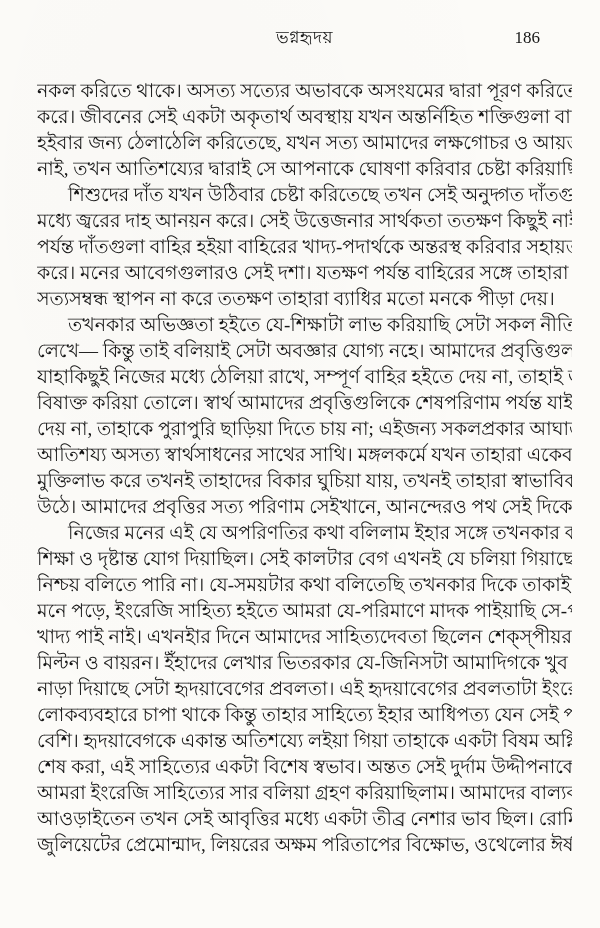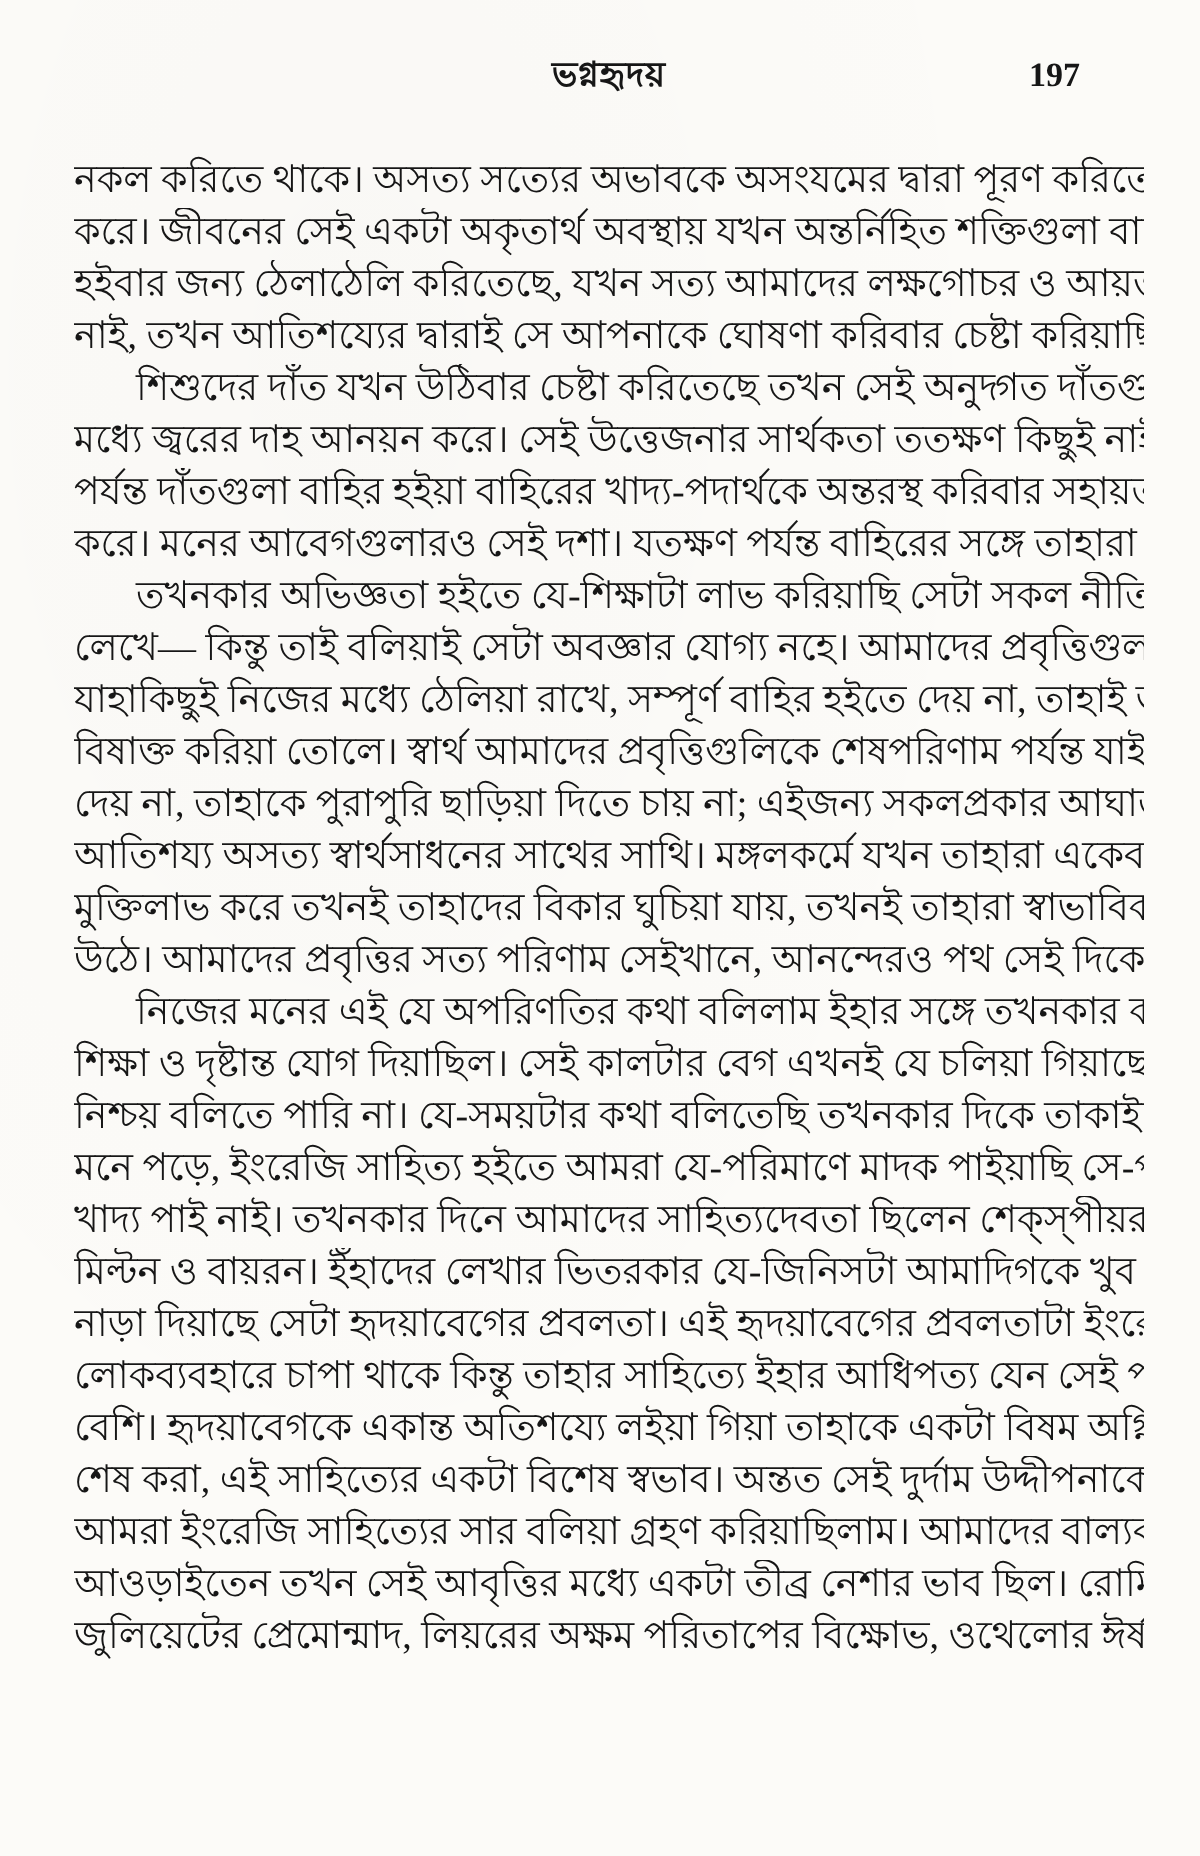--- a/index.html
+++ b/index.html
@@ -23,21 +23,20 @@
       #fcfbf8;
   }
   .page-header {
     position: absolute;
     top: 26px;
     left: 37px;
     right: 28px;
     height: 24px;
     font-size: 17px;
     line-height: 24px;
-    font-weight: bold;
   }
   .page-title {
     position: absolute;
     left: 0;
     right: 0;
     text-align: center;
     letter-spacing: 0.5px;
   }
   .page-number {
     position: absolute;
@@ -71,56 +70,57 @@
     text-align-last: left;
   }
 </style>
 </head>
 <body>
 
 <div class="scan-page">
 
   <div class="page-header">
     <div class="page-title">ভগ্নহৃদয়</div>
-    <div class="page-number">197</div>
+    <div class="page-number">186</div>
   </div>
 
   <div class="page-body">
 
     <div class="paragraph">
       <div class="line">নকল করিতে থাকে।  অসত্য সত্যের অভাবকে অসংযমের দ্বারা পূরণ করিতে চেষ্টা</div>
       <div class="line">করে।  জীবনের সেই একটা অকৃতার্থ অবস্থায় যখন অন্তর্নিহিত শক্তিগুলা বাহির</div>
       <div class="line">হইবার জন্য ঠেলাঠেলি করিতেছে, যখন সত্য আমাদের লক্ষগোচর ও আয়ত্তগম্য হয়</div>
       <div class="line para-end">নাই, তখন আতিশয্যের দ্বারাই সে আপনাকে ঘোষণা করিবার চেষ্টা করিয়াছিল।</div>
     </div>
 
     <div class="paragraph">
       <div class="line indent">শিশুদের দাঁত যখন উঠিবার চেষ্টা করিতেছে তখন সেই অনুদ্গত দাঁতগুলি শরীরের</div>
       <div class="line">মধ্যে জ্বরের দাহ আনয়ন করে।  সেই উত্তেজনার সার্থকতা ততক্ষণ কিছুই নাই যতক্ষণ</div>
       <div class="line">পর্যন্ত দাঁতগুলা বাহির হইয়া বাহিরের খাদ্য-পদার্থকে অন্তরস্থ করিবার সহায়তা না</div>
       <div class="line">করে।  মনের আবেগগুলারও সেই দশা।  যতক্ষণ পর্যন্ত বাহিরের সঙ্গে তাহারা আপন</div>
+      <div class="line para-end">সত্যসম্বন্ধ স্থাপন না করে ততক্ষণ তাহারা ব্যাধির মতো মনকে পীড়া দেয়।</div>
     </div>
 
     <div class="paragraph">
       <div class="line indent">তখনকার অভিজ্ঞতা হইতে যে-শিক্ষাটা লাভ করিয়াছি সেটা সকল নীতি-শাস্ত্রেই</div>
       <div class="line">লেখে— কিন্তু তাই বলিয়াই সেটা অবজ্ঞার যোগ্য নহে।  আমাদের প্রবৃত্তিগুলাকে</div>
       <div class="line">যাহাকিছুই নিজের মধ্যে ঠেলিয়া রাখে, সম্পূর্ণ বাহির হইতে দেয় না, তাহাই জীবনকে</div>
       <div class="line">বিষাক্ত করিয়া তোলে।  স্বার্থ আমাদের প্রবৃত্তিগুলিকে শেষপরিণাম পর্যন্ত  যাইতে</div>
       <div class="line">দেয় না, তাহাকে পুরাপুরি ছাড়িয়া দিতে চায় না; এইজন্য সকলপ্রকার আঘাত</div>
       <div class="line">আতিশয্য অসত্য স্বার্থসাধনের সাথের সাথি।  মঙ্গলকর্মে যখন তাহারা একেবারে</div>
       <div class="line">মুক্তিলাভ করে তখনই তাহাদের বিকার ঘুচিয়া যায়, তখনই তাহারা স্বাভাবিক হইয়া</div>
       <div class="line para-end">উঠে।  আমাদের প্রবৃত্তির সত্য পরিণাম সেইখানে, আনন্দেরও পথ সেই দিকে।</div>
     </div>
 
     <div class="paragraph">
       <div class="line indent">নিজের মনের এই যে অপরিণতির কথা বলিলাম ইহার সঙ্গে তখনকার কালের</div>
       <div class="line">শিক্ষা ও দৃষ্টান্ত যোগ দিয়াছিল।  সেই কালটার বেগ এখনই যে চলিয়া গিয়াছে তাহাও</div>
       <div class="line">নিশ্চয় বলিতে পারি না।  যে-সময়টার কথা বলিতেছি তখনকার দিকে তাকাইলে</div>
       <div class="line">মনে পড়ে, ইংরেজি সাহিত্য হইতে আমরা যে-পরিমাণে মাদক পাইয়াছি সে-পরিমাণে</div>
-      <div class="line">খাদ্য পাই নাই।  তখনকার দিনে আমাদের সাহিত্যদেবতা ছিলেন শেক্স্‌পীয়র</div>
+      <div class="line">খাদ্য পাই নাই।  এখনইার দিনে আমাদের সাহিত্যদেবতা ছিলেন শেক্স্‌পীয়র</div>
       <div class="line">মিল্টন ও বায়রন।  ইঁহাদের লেখার ভিতরকার যে-জিনিসটা আমাদিগকে খুব করিয়া</div>
       <div class="line">নাড়া দিয়াছে সেটা হৃদয়াবেগের প্রবলতা।  এই হৃদয়াবেগের  প্রবলতাটা ইংরেজের</div>
       <div class="line">লোকব্যবহারে চাপা থাকে কিন্তু তাহার সাহিত্যে ইহার আধিপত্য যেন সেই পরিমাণেই</div>
       <div class="line">বেশি।  হৃদয়াবেগকে একান্ত অতিশয্যে লইয়া গিয়া তাহাকে একটা বিষম অগ্নিকাণ্ডে</div>
       <div class="line">শেষ করা, এই সাহিত্যের একটা বিশেষ স্বভাব।  অন্তত সেই দুর্দাম উদ্দীপনাকেই</div>
       <div class="line">আমরা ইংরেজি সাহিত্যের সার বলিয়া গ্রহণ করিয়াছিলাম।  আমাদের বাল্যবয়সের</div>
       <div class="line">আওড়াইতেন তখন সেই আবৃত্তির মধ্যে একটা তীব্র নেশার ভাব ছিল।  রোমিও-</div>
       <div class="line para-end">জুলিয়েটের প্রেমোন্মাদ, লিয়রের অক্ষম পরিতাপের বিক্ষোভ, ওথেলোর ঈর্ষানলের</div>
     </div>
 

